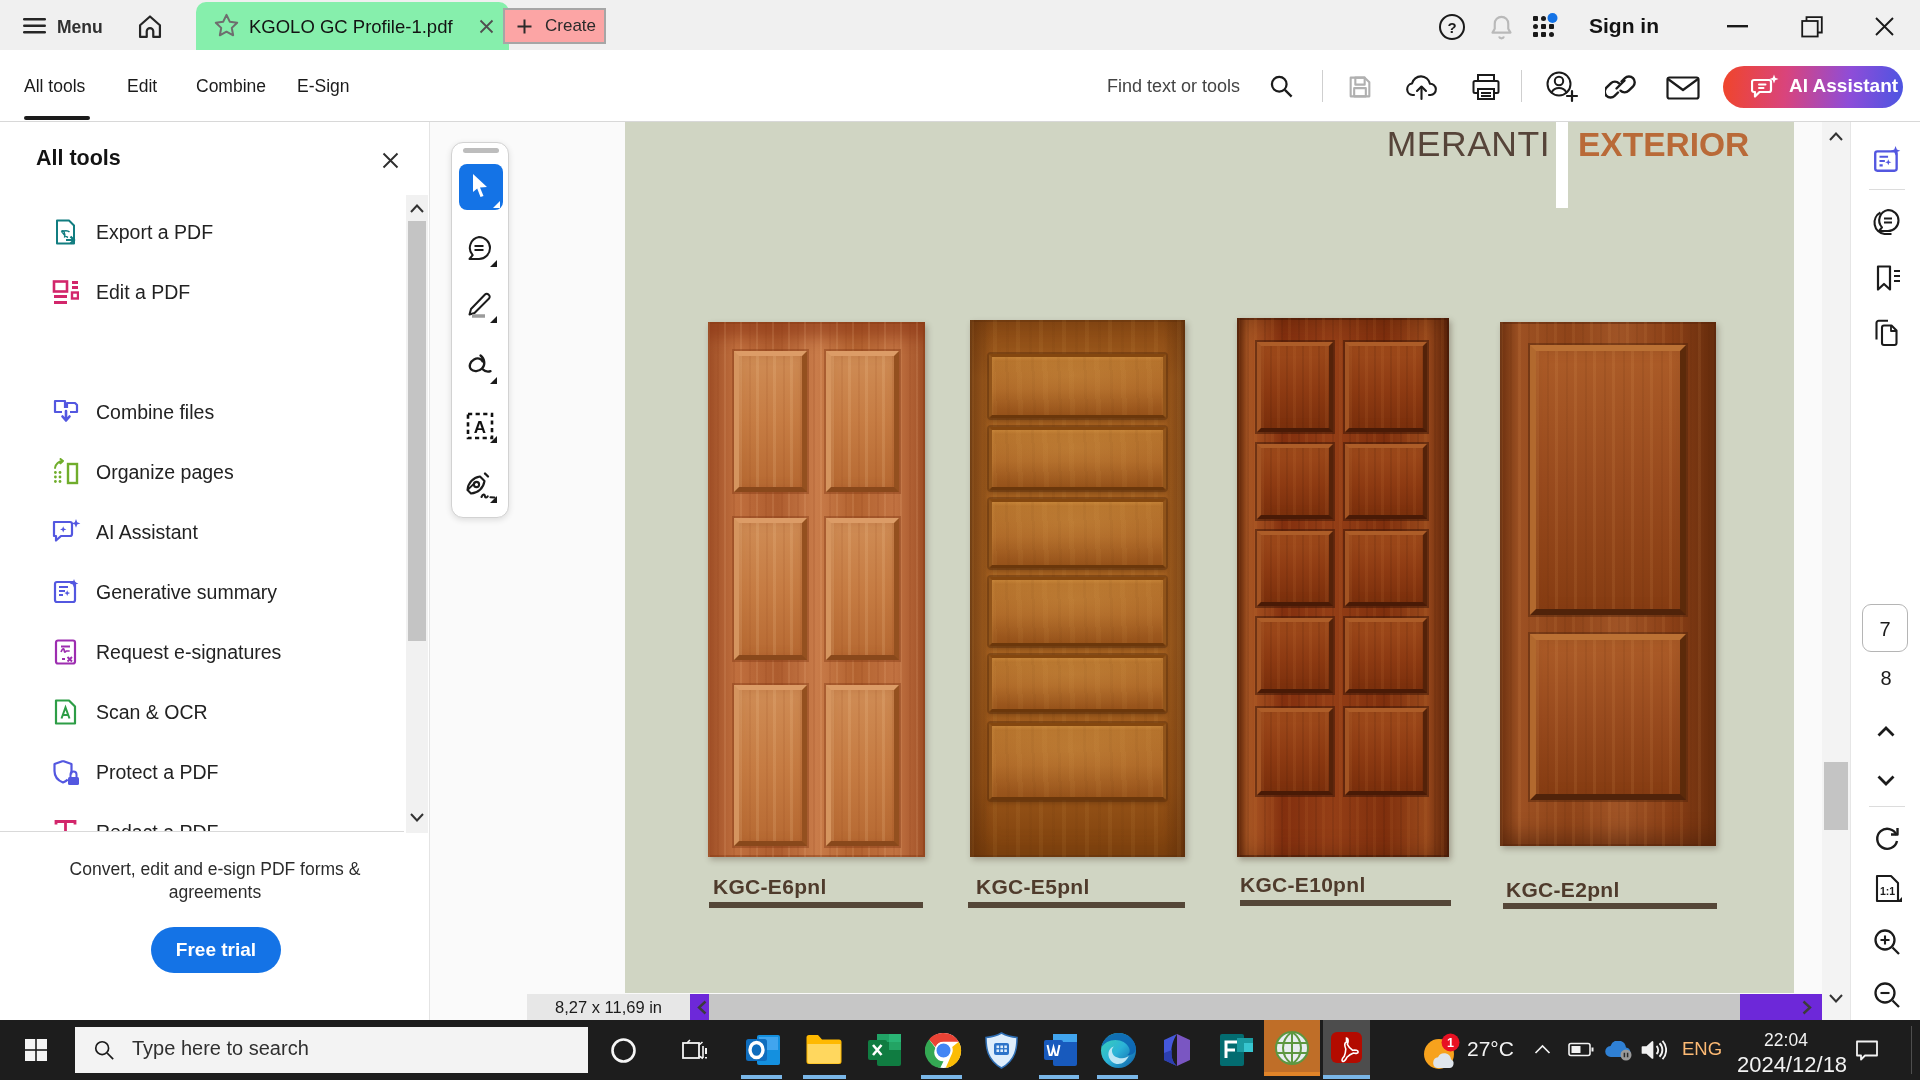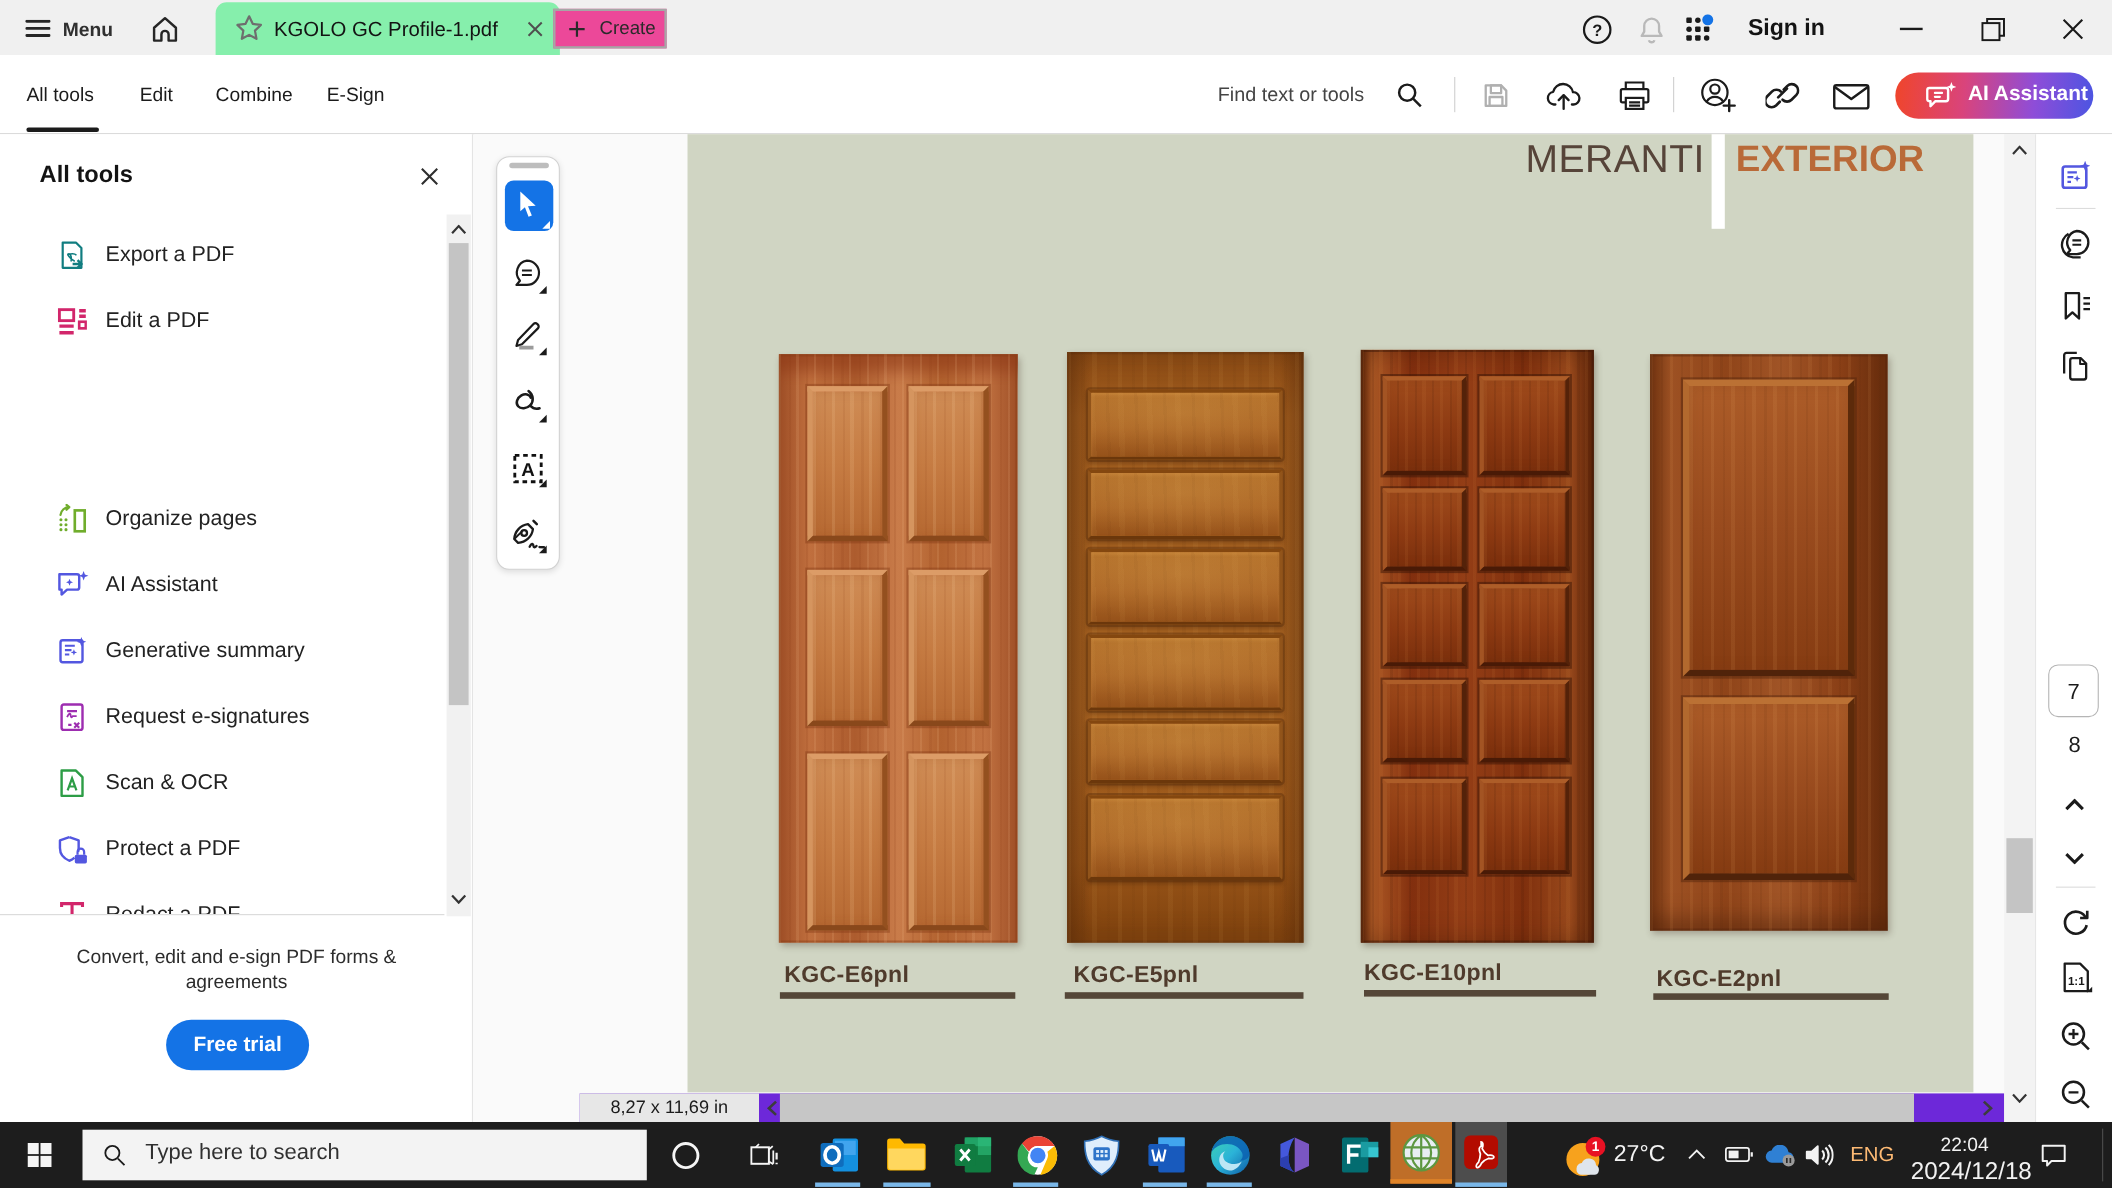--- a/index.html
+++ b/index.html
@@ -4,21 +4,21 @@
 <style>
 * { margin:0; padding:0; box-sizing:border-box; }
 html,body { width:1920px; height:1080px; overflow:hidden; }
 body { font-family:"Liberation Sans", sans-serif; }
 #screen { position:relative; width:1920px; height:1080px; background:#fafafa; }
 .abs { position:absolute; }
 
 
 #titlebar { position:absolute; left:0; top:0; width:1920px; height:50px; background:#f0f0f0; }
 #tab { position:absolute; left:181px; top:2px; width:313px; height:48px; background:#86efac; border-radius:10px 10px 0 0;margin-left:15px; }
-#createbtn { position:absolute; left:503px; top:8px; width:103px; height:36px; border:2px solid #a6a6a6; border-radius:0; background:#ec4899; }
+#createbtn { position:absolute; left:503px; top:8px; width:103px; height:36px; border:2px solid #a6a6a6; border-radius:0; background:#fca5a5; }
 
 
 #toolbar { position:absolute; left:0; top:50px; width:1920px; height:72px; background:#ffffff; border-bottom:1px solid #d8d8d8; }
 .ttab { position:absolute; top:0; height:72px; line-height:72px; font-size:17.5px; color:#1b1b1b; }
 #aipill { position:absolute; left:1723px; top:16px; width:180px; height:42px; border-radius:21px;
   background:linear-gradient(95deg,#f0452a 0%,#d9447c 35%,#8e4dd8 70%,#4b55e2 100%);
   color:#fff; font-weight:bold; font-size:19px; }
 
 
 #panel { position:absolute; left:0; top:122px; width:430px; height:898px; background:#fff; border-right:1px solid #e4e4e4; }
@@ -234,20 +234,28 @@
       <div class="lbl">Export a PDF</div>
     </div>
     <div class="pitem" style="top:60px">
       <svg width="27" height="27" viewBox="0 0 27 27" fill="none" stroke="#d2266b" stroke-width="2.6">
         <rect x="2" y="3" width="13" height="10"></rect>
         <path d="M20 4 h6 M20 9 h6 M2 18 h13 M2 24 h13" stroke-width="3"></path>
         <rect x="20" y="14" width="6" height="6" stroke-width="2.4"></rect>
       </svg>
       <div class="lbl">Edit a PDF</div>
     </div>
+    <div class="pitem" style="top:180px">
+      <svg width="28" height="28" viewBox="0 0 28 28" fill="none" stroke="#5357e0" stroke-width="2.2">
+        <path d="M10 14 H3 V3 h10 v7" stroke-linejoin="round"></path>
+        <path d="M15 10 V5 h8 l2 2 v7 h-7" stroke-linejoin="round"></path>
+        <path d="M14 13 v9 M10.5 18.5 L14 22.5 L17.5 18.5" stroke-width="2.6" stroke-linecap="round" stroke-linejoin="round"></path>
+      </svg>
+      <div class="lbl">Combine files</div>
+    </div>
     <div class="pitem" style="top:240px">
       <svg width="28" height="28" viewBox="0 0 28 28" fill="none" stroke="#70ad2c" stroke-width="2.4">
         <rect x="16" y="6" width="9" height="19"></rect>
         <path d="M3 10 a8 8 0 0 1 8 -7 l-2.5 -2 M11 3 l-2.5 2.4" stroke-width="2" stroke-linecap="round" stroke-linejoin="round"></path>
         <g fill="#70ad2c" stroke="none">
           <circle cx="3.4" cy="14.5" r="1.4"></circle>
               <circle cx="8" cy="14.5" r="1.4"></circle>
           <circle cx="3.4" cy="19" r="1.4"></circle>
               <circle cx="8" cy="19" r="1.4"></circle>
           <circle cx="3.4" cy="23.5" r="1.4"></circle>

